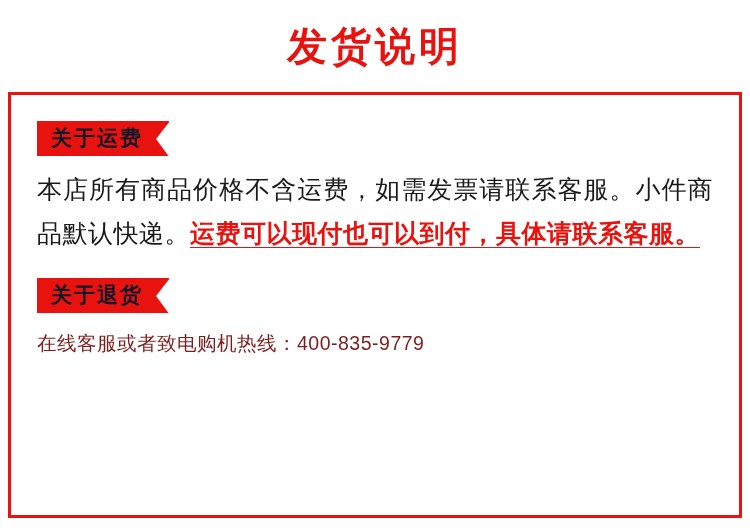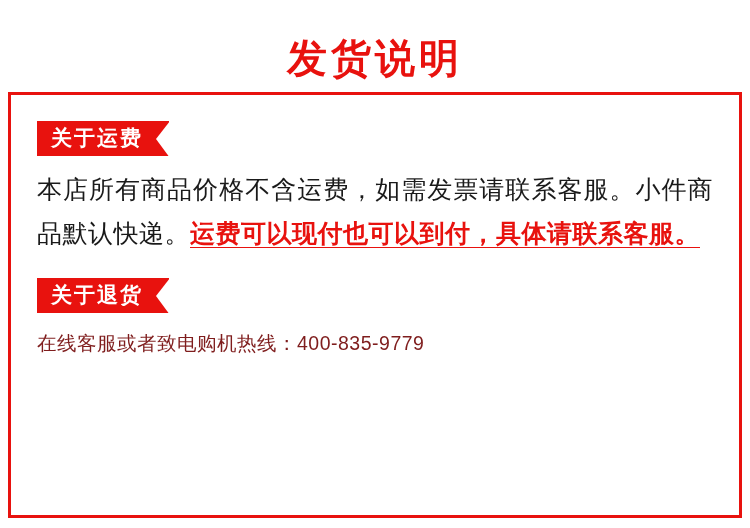--- a/index.html
+++ b/index.html
@@ -19,21 +19,21 @@
     height: 528px;
     box-sizing: border-box;
     background: #ffffff;
   }
   .title {
     text-align: center;
     font-size: 40px;
     font-weight: bold;
     color: #e8120e;
     letter-spacing: 4px;
-    padding-top: 36px;
+    padding-top: 24px;
     padding-bottom: 18px;
     line-height: 1.1;
   }
   .panel {
     position: absolute;
     left: 8px;
     right: 8px;
     top: 92px;
     bottom: 10px;
     border: 3px solid #e8120e;
@@ -44,21 +44,21 @@
     margin-bottom: 6px;
   }
   .section + .section {
     margin-top: 22px;
   }
   
   .ribbon {
     display: inline-block;
     position: relative;
     background: #e8120e;
-    color: #ffffff;
+    color: #0f172a;
     font-size: 21px;
     font-weight: bold;
     letter-spacing: 2px;
     padding: 5px 26px 6px 14px;
     line-height: 1.15;
     margin-bottom: 12px;
   }
   .ribbon::after {
     content: "";
     position: absolute;

